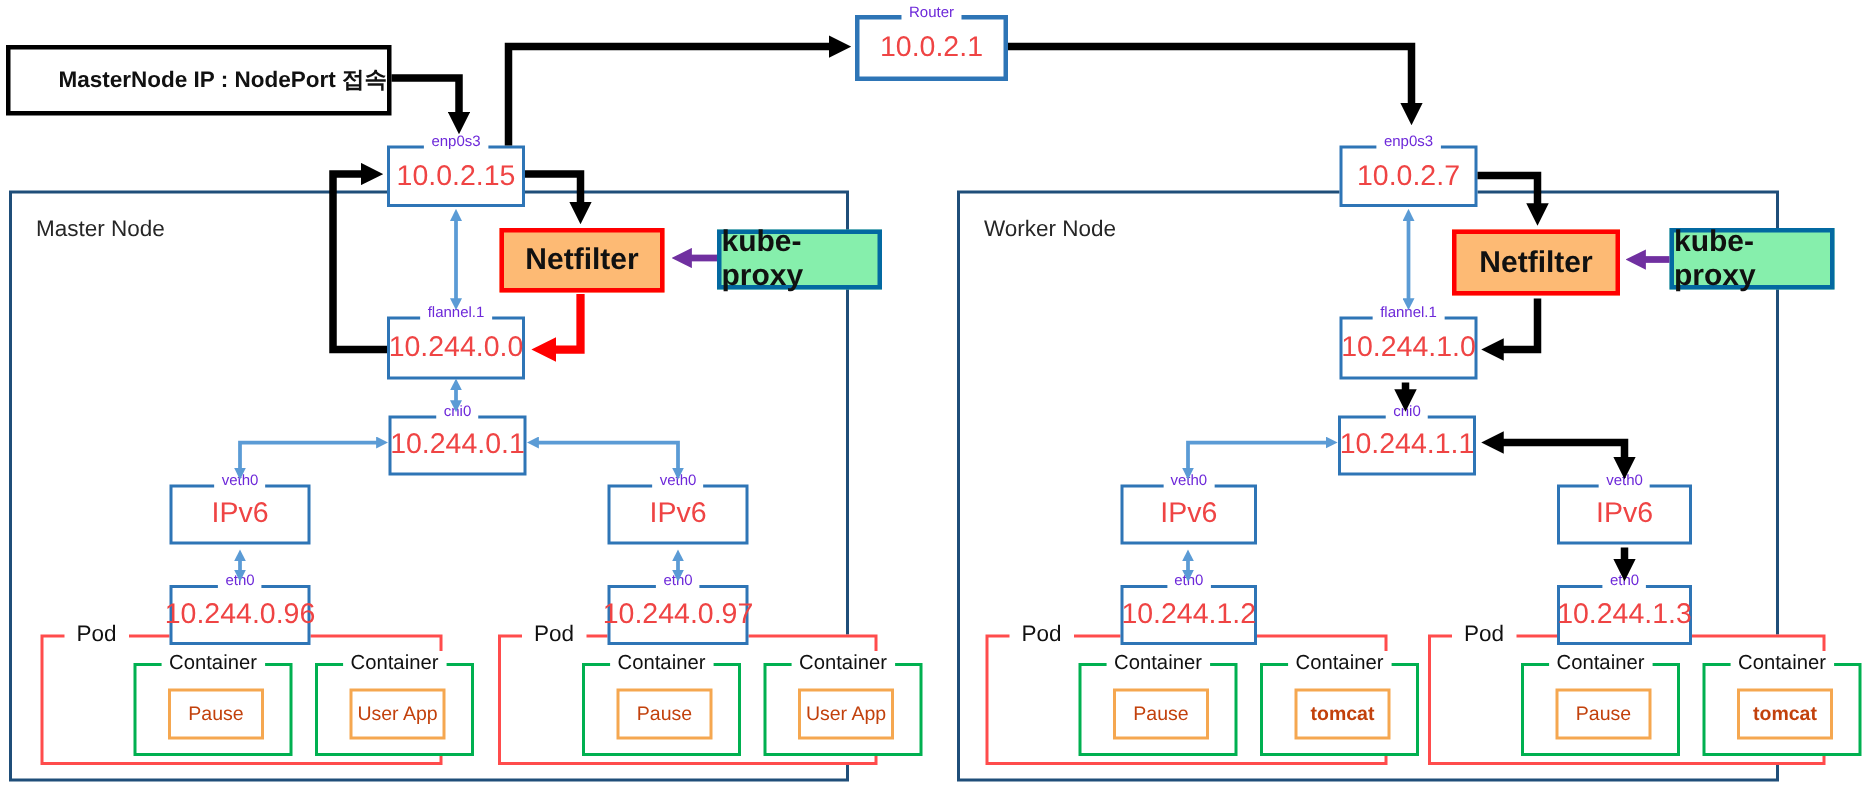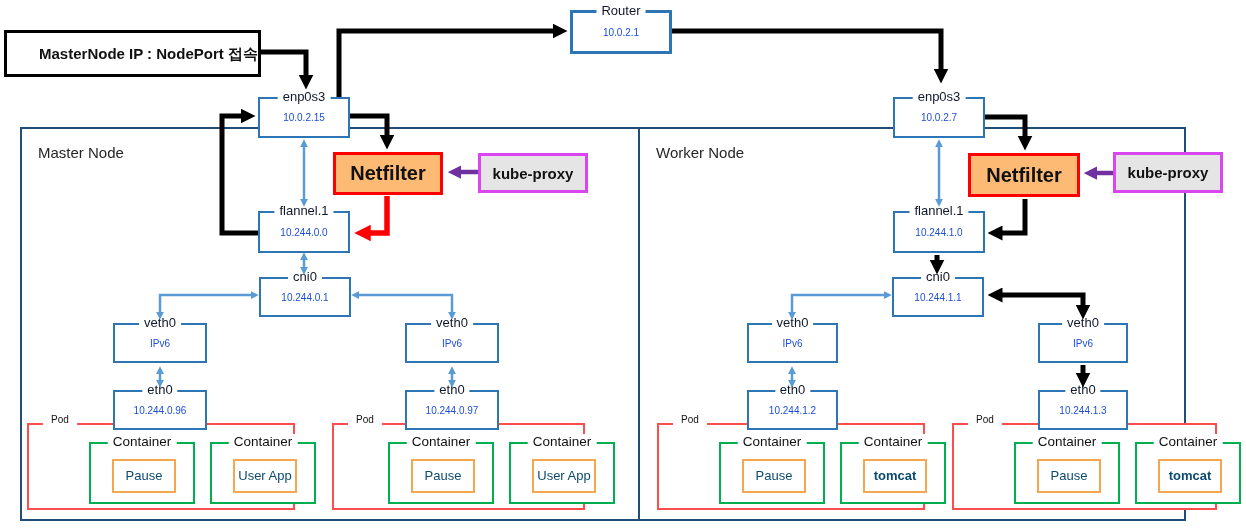--- a/index.html
+++ b/index.html
@@ -7,54 +7,54 @@
           font-family:"Liberation Sans",sans-serif;color:#111;overflow:hidden;}
 
   
   .node{position:absolute;border:2px solid #1F4E79;background:#fff;box-sizing:border-box;}
   .node-title{position:absolute;left:16px;top:15px;font-size:15px;color:#262626;white-space:nowrap;}
 
   
   .ifbox{position:absolute;border:2px solid #2E75B6;background:#fff;box-sizing:border-box;
          display:flex;align-items:center;justify-content:center;}
   .ifbox .legend{position:absolute;top:-10px;left:50%;transform:translateX(-50%);
-         background:#fff;padding:0 5px;font-size:13px;line-height:1.2;white-space:nowrap;color:#0f172a;}
-  .ifbox .val{font-size:10px;color:#1d4ed8;}
+         background:#fff;padding:0 5px;font-size:10px;line-height:1.2;white-space:nowrap;color:#6d28d9;}
+  .ifbox .val{font-size:19px;color:#ef4444;}
   .ifbox.router{border-width:3px;}
 
   .nf{position:absolute;border:3px solid #FF0000;background:#fdba74;box-sizing:border-box;
       display:flex;align-items:center;justify-content:center;font-weight:bold;font-size:20px;}
-  .kp{position:absolute;border:3px solid #d946ef;background:#e5e5e5;box-sizing:border-box;
-      display:flex;align-items:center;justify-content:center;font-weight:bold;font-size:15px;}
+  .kp{position:absolute;border:3px solid #0369a1;background:#86efac;box-sizing:border-box;
+      display:flex;align-items:center;justify-content:center;font-weight:bold;font-size:20px;}
 
   .callout{position:absolute;border:3px solid #000;background:#fff;box-sizing:border-box;
       display:flex;flex-direction:column;align-items:center;justify-content:center;
       font-weight:bold;font-size:15px;line-height:1.3;text-align:center;padding-left:32px;}
 
   .pod{position:absolute;border:2px solid #FF4C4C;background:#fff;box-sizing:border-box;}
-  .pod-label{position:absolute;top:-11px;left:14px;background:#fff;padding:0 8px;font-size:10px;color:#111;white-space:nowrap;}
+  .pod-label{position:absolute;top:-11px;left:14px;background:#fff;padding:0 8px;font-size:15px;color:#111;white-space:nowrap;}
 
   .cbox{position:absolute;border:2px solid #00B050;background:#fff;box-sizing:border-box;margin-left:42px;}
   .cbox .legend{position:absolute;top:-10px;left:50%;transform:translateX(-50%);
       background:#fff;padding:0 5px;font-size:13.5px;white-space:nowrap;color:#111;}
 
   .appbox{position:absolute;left:21px;top:15px;width:64px;height:34px;
       border:2px solid #F5A750;background:#fff;box-sizing:border-box;
       display:flex;align-items:center;justify-content:center;text-align:center;
-      font-size:13px;line-height:1.12;color:#0c4a6e;}
+      font-size:13px;line-height:1.12;color:#c2410c;}
   .appbox.bold{font-weight:bold;}
 
   .arrows{position:absolute;left:0;top:0;pointer-events:none;}
 </style>
 </head>
 <body>
 
 <div class="canvas">
 
-  <div class="node" style="left:20px;top:127px;width:620px;height:394px;">
+  <div class="node" style="left:6px;top:127px;width:560px;height:394px;">
     <span class="node-title">Master Node</span>
   </div>
   <div class="node" style="left:638px;top:127px;width:548px;height:394px;">
     <span class="node-title">Worker Node</span>
   </div>
 
   <div class="pod" style="left:27px;top:423px;width:268px;height:87px;">
     <span class="pod-label">Pod</span>
     <div class="cbox" style="left:18px;top:17px;width:106px;height:62px;">
       <span class="legend">Container</span>

